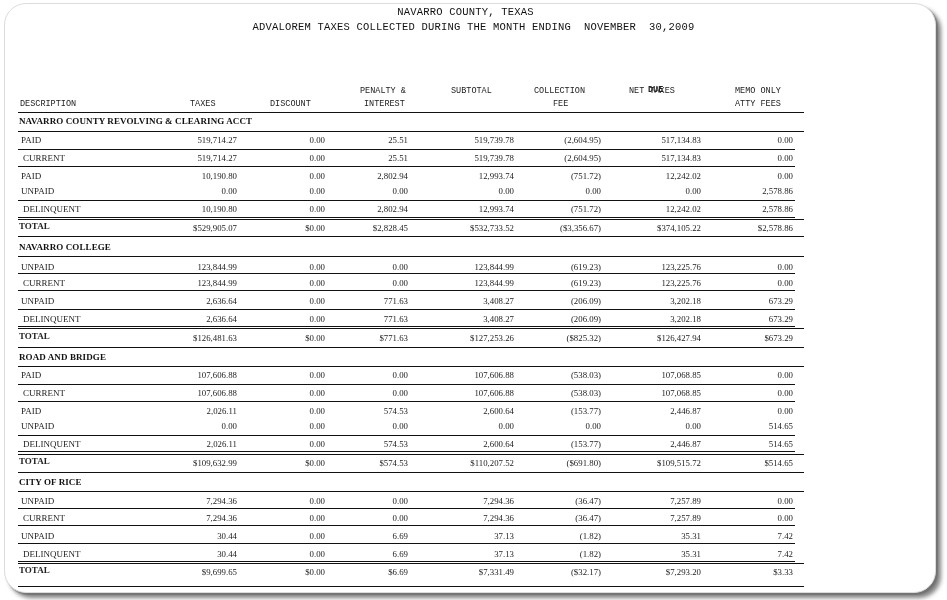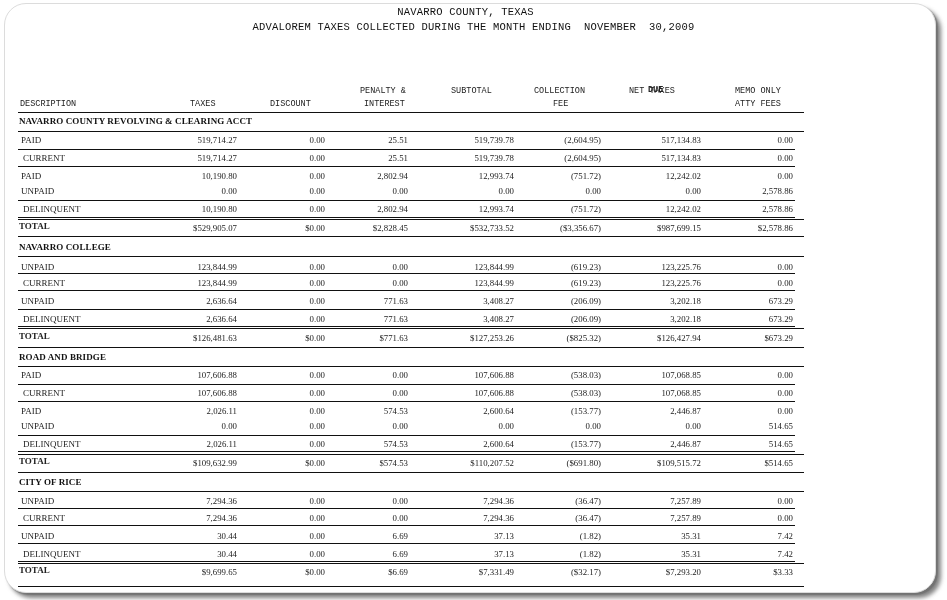--- a/index.html
+++ b/index.html
@@ -123,21 +123,21 @@
         <span class="cell r" style="right:154px;top:204px;">2,578.86</span>
       </div>
       <div class="line full" style="top:219px;"></div>
       <div>
         <span class="lbl tot" style="left:19px;top:221px;">TOTAL</span>
         <span class="cell r" style="right:710px;top:223px;">$529,905.07</span>
         <span class="cell r" style="right:622px;top:223px;">$0.00</span>
         <span class="cell r" style="right:539px;top:223px;">$2,828.45</span>
         <span class="cell r" style="right:433px;top:223px;">$532,733.52</span>
         <span class="cell r" style="right:346px;top:223px;">($3,356.67)</span>
-        <span class="cell r" style="right:246px;top:223px;">$987,699.15</span>
+        <span class="cell r" style="right:246px;top:223px;">$374,105.22</span>
         <span class="cell r" style="right:154px;top:223px;">$2,578.86</span>
       </div>
       <div class="line full" style="top:236px;"></div>
     </div>
     <div>
       <div class="sec" style="top:242px;">NAVARRO COLLEGE</div>
       <div class="line full" style="top:256px;"></div>
       <div class="line part" style="top:273px;"></div>
       <div class="line part" style="top:290px;"></div>
       <div class="line part" style="top:309px;"></div>

